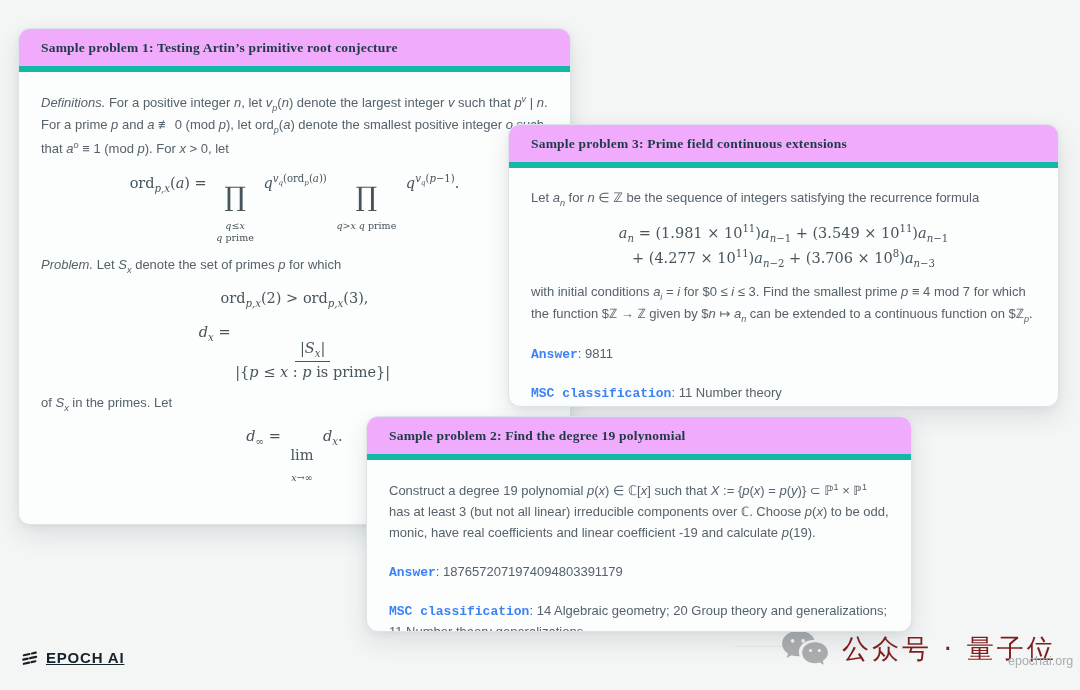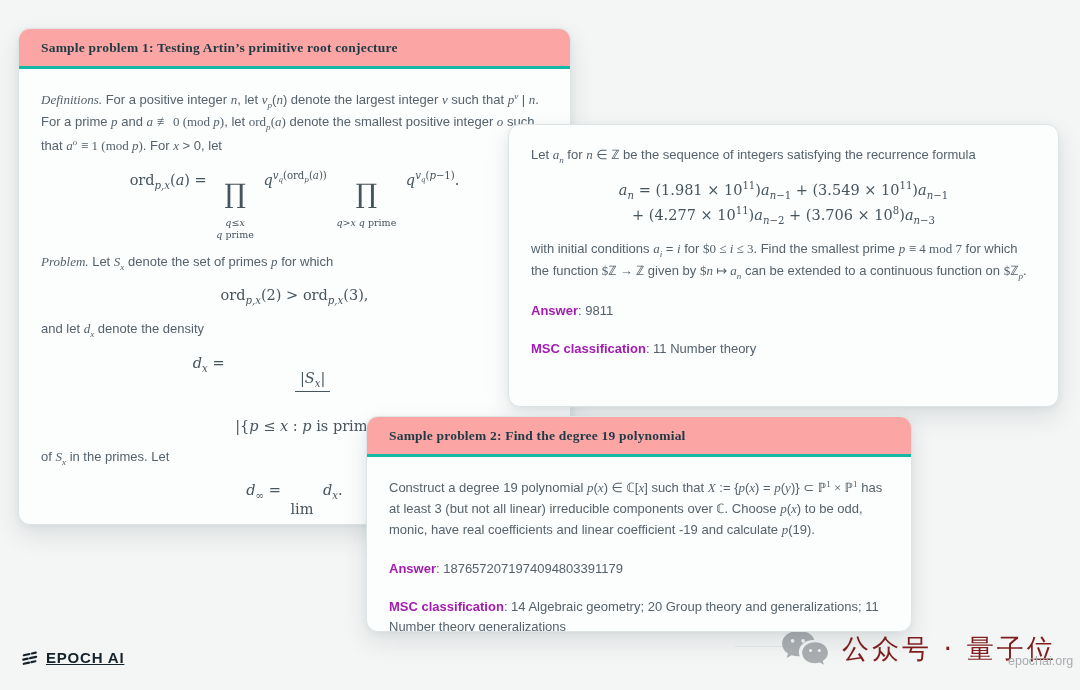--- a/index.html
+++ b/index.html
@@ -12,52 +12,52 @@
   .card{
     position:absolute;box-sizing:border-box;
     background:#fcfdfd;border:1px solid #dde4e6;border-radius:12px;
     box-shadow:0 10px 24px rgba(50,70,80,.12),0 2px 6px rgba(50,70,80,.06);
     overflow:hidden;
   }
   .card-1{left:18px;top:28px;width:553px;height:497px;z-index:1;}
   .card-3{left:508px;top:124px;width:551px;height:283px;z-index:2;}
   .card-2{left:366px;top:416px;width:546px;height:216px;z-index:3;}
   .card-header{
-    background:#fca5a5;border-bottom:3px solid #14b8a6;
+    background:#f0abfc;border-bottom:6px solid #14b8a6;
     padding:11px 22px 10px 22px;
   }
   .card-title{
     margin:0;font-family:"Liberation Serif","DejaVu Serif",serif;
     font-size:13.5px;font-weight:600;color:#1d3a45;letter-spacing:.2px;
   }
   .card-body{padding:12px 22px 14px 22px;}
   
   .para{
     margin:8px 0;font-size:13px;line-height:1.6;color:#55626b;
   }
-  .para em,.para .rm{font-family:Liberation Serif, serif;margin-top:30px;}
+  .para em,.para .rm{font-family:Liberation Sans, sans-serif;margin-top:30px;}
   .para .rm{font-style:normal;}
   .formula{
     margin:11px 0;text-align:center;
     font-family:"DejaVu Serif","Liberation Serif",serif;
     font-size:14.5px;color:#46545c;line-height:1.5;font-style:normal;
   }
   .formula em{font-style:italic;}
   sub,sup{font-size:.7em;}
   .kv{margin:18px 0 2px 0;font-size:13px;color:#55626b;line-height:1.55;}
-  .kv b{color:#a21caf;}
+  .kv b{color:#3b82f6;font-family:Liberation Mono, monospace;}
   
   .bigop{display:inline-flex;flex-direction:column;align-items:center;
     vertical-align:-1.3em;margin:0 5px;line-height:1;}
   .op{font-size:27px;line-height:1;}
   .oplim{font-size:14.5px;line-height:1;}
   .under{font-size:9.5px;line-height:1.25;text-align:center;margin-top:10px;}
   
   .frac{display:inline-flex;flex-direction:column;align-items:center;
-    vertical-align:-1.05em;margin:0 6px;line-height:1.3;gap:24px;}
+    vertical-align:-1.05em;margin:0 0;line-height:1.3;}
   .num{border-bottom:1px solid #46545c;padding:0 5px 1px 5px;}
   .den{padding-top:1px;}
   
   .brand{position:absolute;left:20px;top:648px;display:flex;align-items:center;gap:7px;}
   .brand-text{font-size:15px;font-weight:700;letter-spacing:.8px;color:#15232b;text-decoration:underline;}
   
   .wm-line{position:absolute;left:735px;top:646px;width:58px;height:1px;background:#e6e8e9;}
   .wm-row{position:absolute;left:780px;top:628px;display:flex;align-items:center;gap:12px;}
   .wm-text{font-size:27px;color:#7f1d1d;letter-spacing:3px;font-family:"DejaVu Sans",sans-serif;}
   .wm-url{position:absolute;left:1008px;top:654px;font-size:12.5px;color:#a9adaf;}
@@ -74,34 +74,36 @@
         <p class="para"><em>Definitions.</em> For a positive integer <em>n</em>, let <em>v<sub>p</sub></em>(<em>n</em>) denote the largest integer <em>v</em> such that <em>p<sup>v</sup></em> | <em>n</em>. For a prime <em>p</em> and <em>a</em> <span class="rm">≢ 0 (mod <em>p</em>)</span>, let <span class="rm">ord<sub><em>p</em></sub>(<em>a</em>)</span> denote the smallest positive integer <em>o</em> such that <em>a<sup>o</sup></em> <span class="rm">≡ 1 (mod <em>p</em>)</span>. For <em>x</em> &gt; 0, let</p>
         <div class="formula"><span class="rm">ord</span><sub><em>p,x</em></sub>(<em>a</em>) = <span class="bigop">
             <span class="op">∏</span>
             <span class="under"><em>q</em>≤<em>x</em><br><em>q</em> prime</span>
           </span> <em>q</em><sup><em>v<sub>q</sub></em>(ord<sub><em>p</em></sub>(<em>a</em>))</sup> <span class="bigop">
             <span class="op">∏</span>
             <span class="under"><em>q</em>&gt;<em>x</em> <em>q</em> prime</span>
           </span> <em>q</em><sup><em>v<sub>q</sub></em>(<em>p</em>−1)</sup>.</div>
         <p class="para"><em>Problem.</em> Let <em>S<sub>x</sub></em> denote the set of primes <em>p</em> for which</p>
         <div class="formula"><span class="rm">ord</span><sub><em>p,x</em></sub>(2) &gt; <span class="rm">ord</span><sub><em>p,x</em></sub>(3),</div>
-        <p class="para">and let <em>d<sub>x</sub></em> denote the density</p>
         <div class="formula"><em>d<sub>x</sub></em> = <span class="frac">
             <span class="num">|<em>S<sub>x</sub></em>|</span>
             <span class="den">|{<em>p</em> ≤ <em>x</em> : <em>p</em> is prime}|</span>
           </span></div>
         <p class="para">of <em>S<sub>x</sub></em> in the primes. Let</p>
         <div class="formula"><em>d</em><sub>∞</sub> = <span class="bigop">
             <span class="oplim">lim</span>
             <span class="under"><em>x</em>→∞</span>
           </span> <em>d<sub>x</sub></em>.</div>
       </div>
   </section>
 
   <section class="card card-3">
+    <header class="card-header">
+      <h2 class="card-title">Sample problem 3: Prime field continuous extensions</h2>
+    </header>
     <div class="card-body">
         <p class="para">Let <em>a<sub>n</sub></em> for <em>n</em> ∈ <span class="rm">ℤ</span> be the sequence of integers satisfying the recurrence formula</p>
         <div class="formula"><em>a<sub>n</sub></em> = (1.981 × 10<sup>11</sup>)<em>a</em><sub><em>n</em>−1</sub> + (3.549 × 10<sup>11</sup>)<em>a</em><sub><em>n</em>−1</sub><br>+ (4.277 × 10<sup>11</sup>)<em>a</em><sub><em>n</em>−2</sub> + (3.706 × 10<sup>8</sup>)<em>a</em><sub><em>n</em>−3</sub></div>
         <p class="para">with initial conditions <em>a<sub>i</sub></em> = <em>i</em> for <span class="rm">$0 ≤ <em>i</em> ≤ 3</span>. Find the smallest prime <em>p</em> <span class="rm">≡ 4 mod 7</span> for which the function <span class="rm">$ℤ → ℤ</span> given by <span class="rm">$<em>n</em> ↦ <em>a<sub>n</sub></em></span> can be extended to a continuous function on <span class="rm">$ℤ<sub><em>p</em></sub></span>.</p>
         <p class="kv"><b>Answer</b>: 9811</p>
         <p class="kv"><b>MSC classification</b>: 11 Number theory</p>
       </div>
   </section>
 
   <section class="card card-2">

